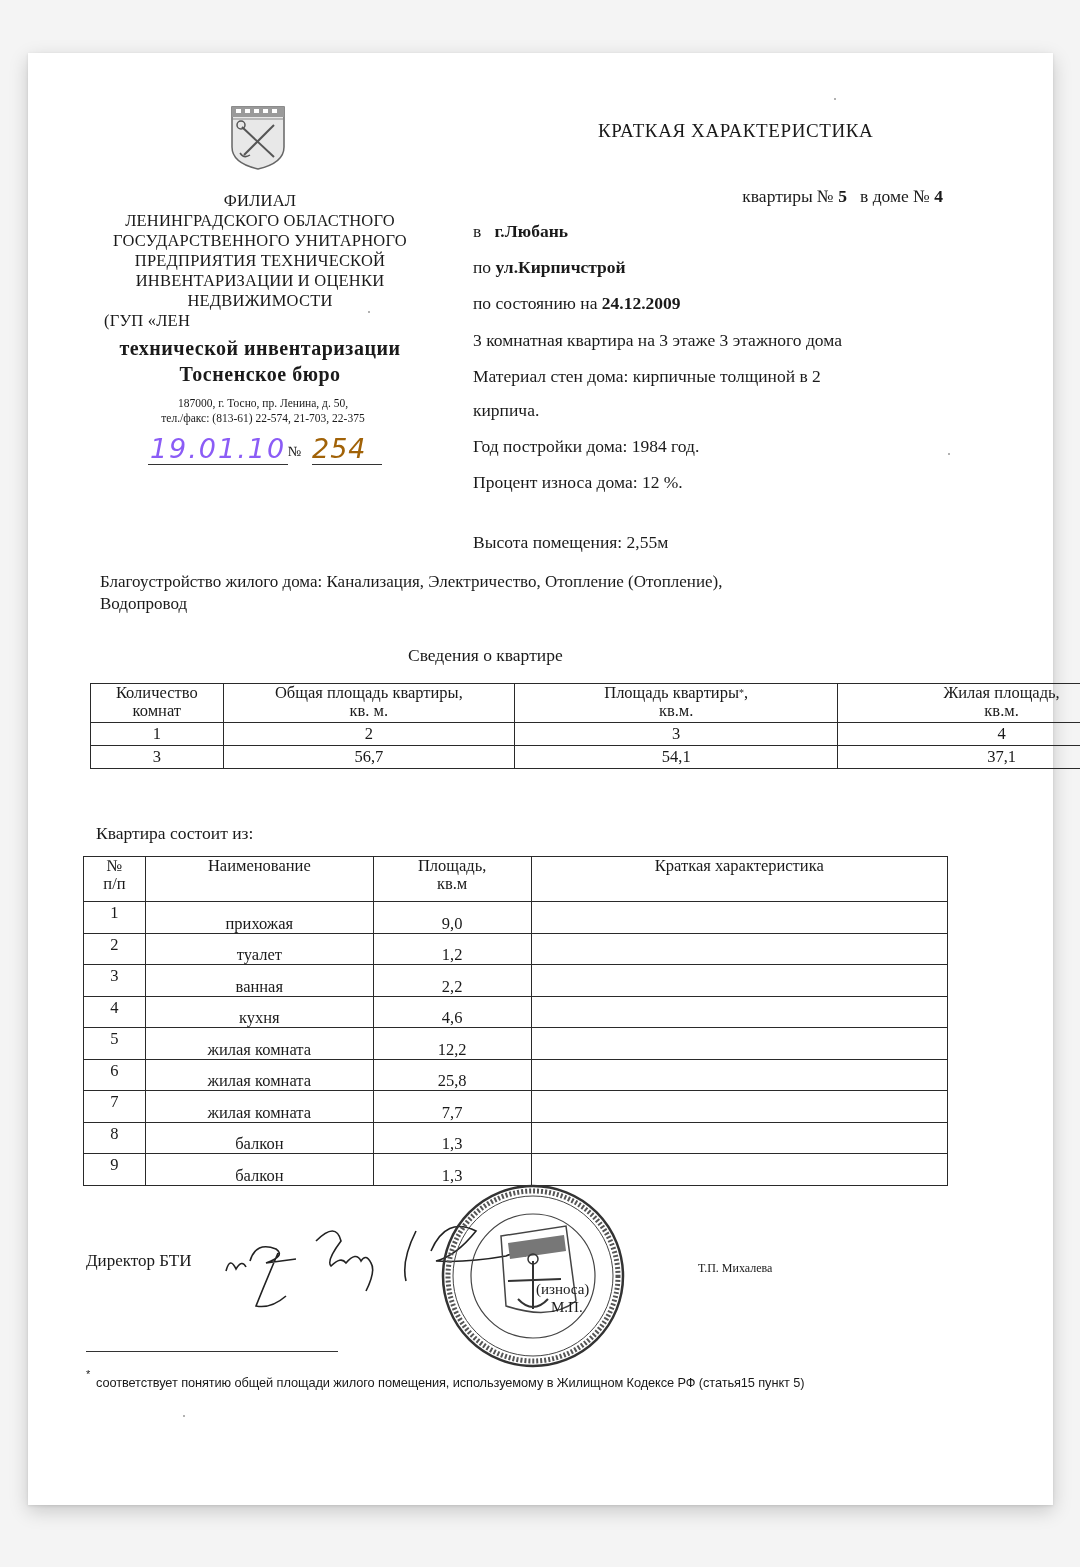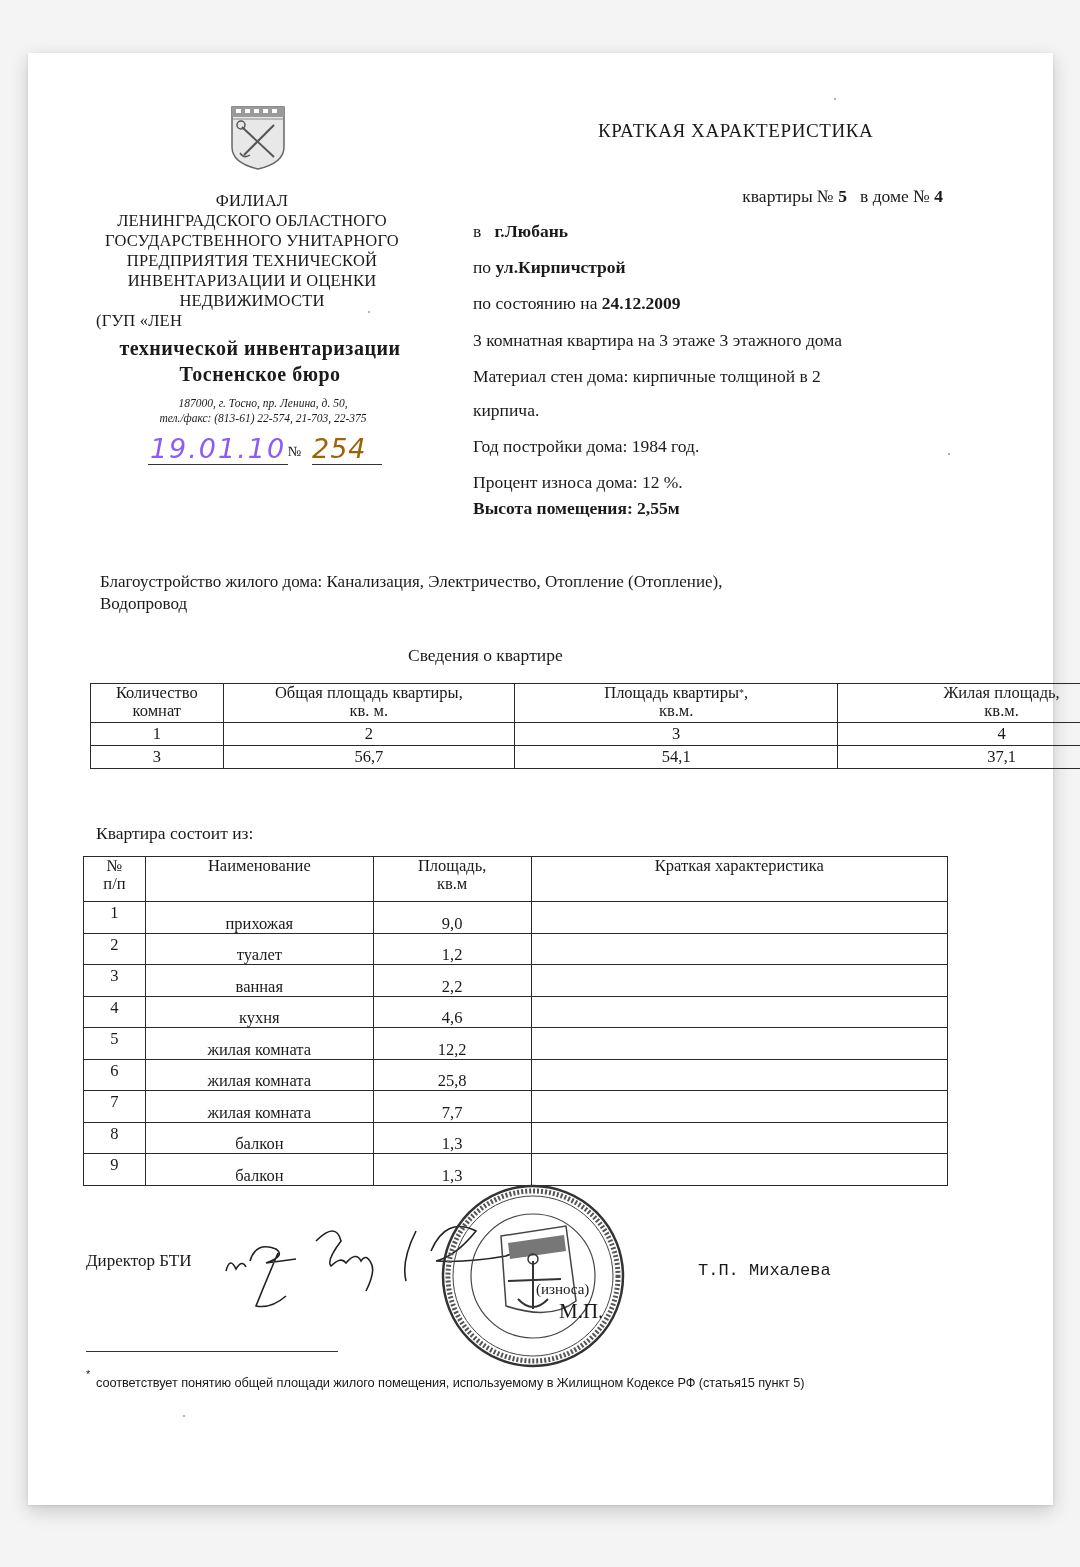--- a/index.html
+++ b/index.html
@@ -16,34 +16,34 @@
       left: 28px; top: 53px;
       width: 1025px; height: 1452px;
       background: #ffffff;
       box-shadow: 0 6px 18px rgba(0,0,0,0.18), 0 1px 3px rgba(0,0,0,0.10);
     }
     .abs { position: absolute; }
 
     
     .emblem { left: 200px; top: 50px; width: 60px; height: 68px; }
     .org-block {
-      left: 64px; top: 138px; width: 320px;
+      left: 72px; top: 138px; width: 320px;
       text-align: center; font-size: 16.5px; line-height: 20px;
       letter-spacing: 0.2px;
     }
     .org-block .l { display: block; }
     .org-block .gup { text-align: left; padding-left: 4px; }
     .bureau {
       left: 62px; top: 282px; width: 340px;
       text-align: center; font-weight: bold; font-size: 20px; line-height: 26px;
       letter-spacing: 0.5px;
     }
     .address {
       left: 80px; top: 343px; width: 310px;
-      text-align: center; font-size: 11.5px; line-height: 15px; font-style: italic;
+      text-align: center; font-size: 11.5px; line-height: 15px;
     }
     .regline { left: 120px; top: 380px; width: 260px; height: 34px; }
     .regline .date {
       position: absolute; left: 0; top: 0; width: 140px;
       font-family: "DejaVu Sans", sans-serif; font-style: italic;
       font-size: 27px; color: #8b5cf6; border-bottom: 1px solid #333;
       letter-spacing: 2px; text-align: center;
     }
     .regline .no {
       position: absolute; left: 140px; top: 11px;
@@ -87,25 +87,25 @@
     .t1 td { height: 22px; line-height: 22px; }
     .t1 .sup { font-size: 10px; vertical-align: top; }
 
     .t2 { left: 55px; top: 803px; width: 865px; }
     .t2 th { height: 44px; vertical-align: top; padding-top: 2px; }
     .t2 td { height: 28.5px; vertical-align: bottom; line-height: 20px; padding-bottom: 0; }
     .t2 td.n { text-align: center; vertical-align: top; padding-top: 2px; }
 
     .signature-area { left: 58px; top: 1128px; width: 900px; height: 200px; }
     .sig-label { left: 0; top: 70px; font-size: 17px; }
-    .sig-name { left: 612px; top: 80px; font-size: 17px; font-family: Liberation Mono, monospace; }
+    .sig-name { left: 612px; top: 80px; font-size: 12px; }
     .sig-scribble { left: 130px; top: 20px; width: 320px; height: 110px; }
     .stamp { left: 350px; top: 0; width: 195px; height: 190px; }
     .stamp-caption1 { left: 450px; top: 100px; font-size: 15px; }
-    .stamp-caption2 { left: 465px; top: 118px; font-size: 21px; margin-left: 8px; }
+    .stamp-caption2 { left: 465px; top: 118px; font-size: 15px; }
 
     .footnote-rule { left: 58px; top: 1298px; width: 252px; height: 0; border-top: 1.5px solid #333; }
     .footnote {
       left: 58px; top: 1322px; font-family: "Liberation Sans", "DejaVu Sans", sans-serif;
       font-size: 12.8px; letter-spacing: -0.1px;
     }
     .footnote .ast { position: absolute; left: 0; top: -7px; font-size: 11px; }
     .footnote .txt { position: relative; left: 10px; }
     .speck { width: 2px; height: 2px; background: #999; border-radius: 1px; }
   </style>
@@ -177,21 +177,21 @@
   </div>
   <div class="abs info" style="top:239px;">
     <span>по состоянию на</span>
     <b>24.12.2009</b>
   </div>
   <div class="abs info" style="top:276px;">3 комнатная квартира на 3 этаже 3 этажного дома</div>
   <div class="abs info" style="top:312px;">Материал стен дома: кирпичные толщиной в 2</div>
   <div class="abs info" style="top:346px;">кирпича.</div>
   <div class="abs info" style="top:382px;">Год постройки дома: 1984 год.</div>
   <div class="abs info" style="top:418px;">Процент износа дома: 12 %.</div>
-  <div class="abs info" style="top:444px;font-weight:bold;">Высота  помещения: 2,55м</div>
+  <div class="abs info" style="top:478px;">Высота  помещения: 2,55м</div>
 
   <div class="abs amenities">
     <div>Благоустройство жилого дома: Канализация, Электричество, Отопление (Отопление),</div>
     <div>Водопровод</div>
   </div>
 
   <div class="abs section-title" style="left:380px; top:592px;">Сведения о квартире</div>
 
   <table class="grid t1">
     <colgroup>

